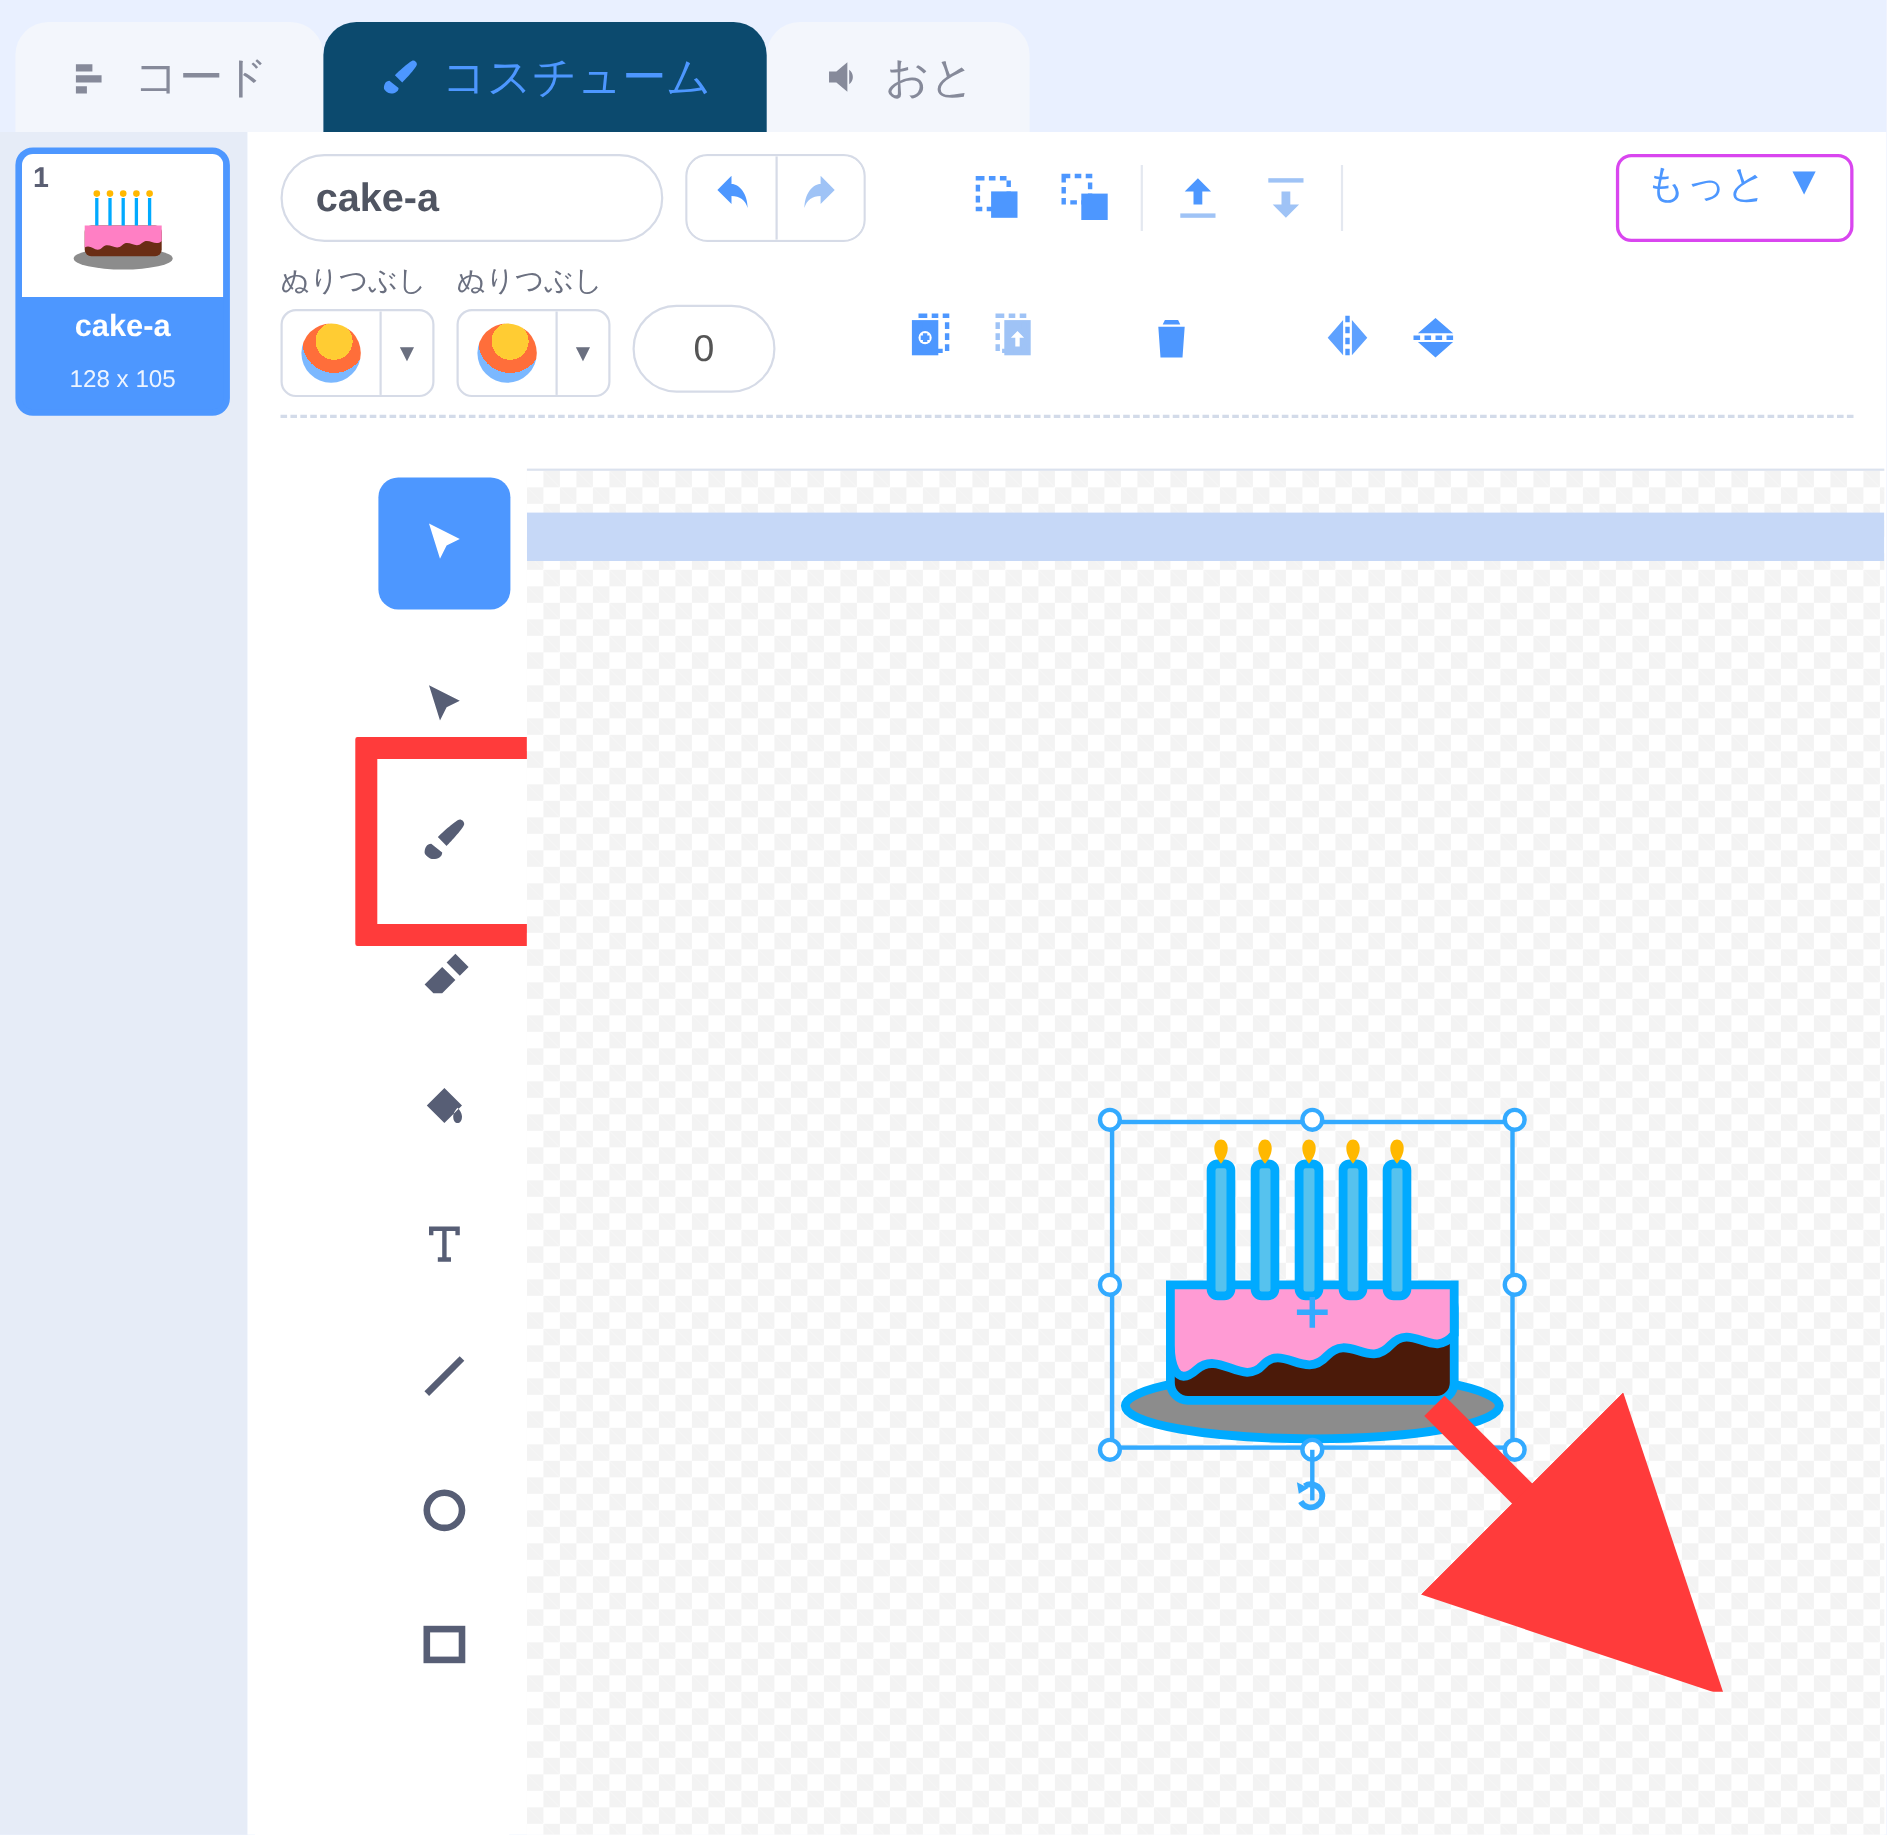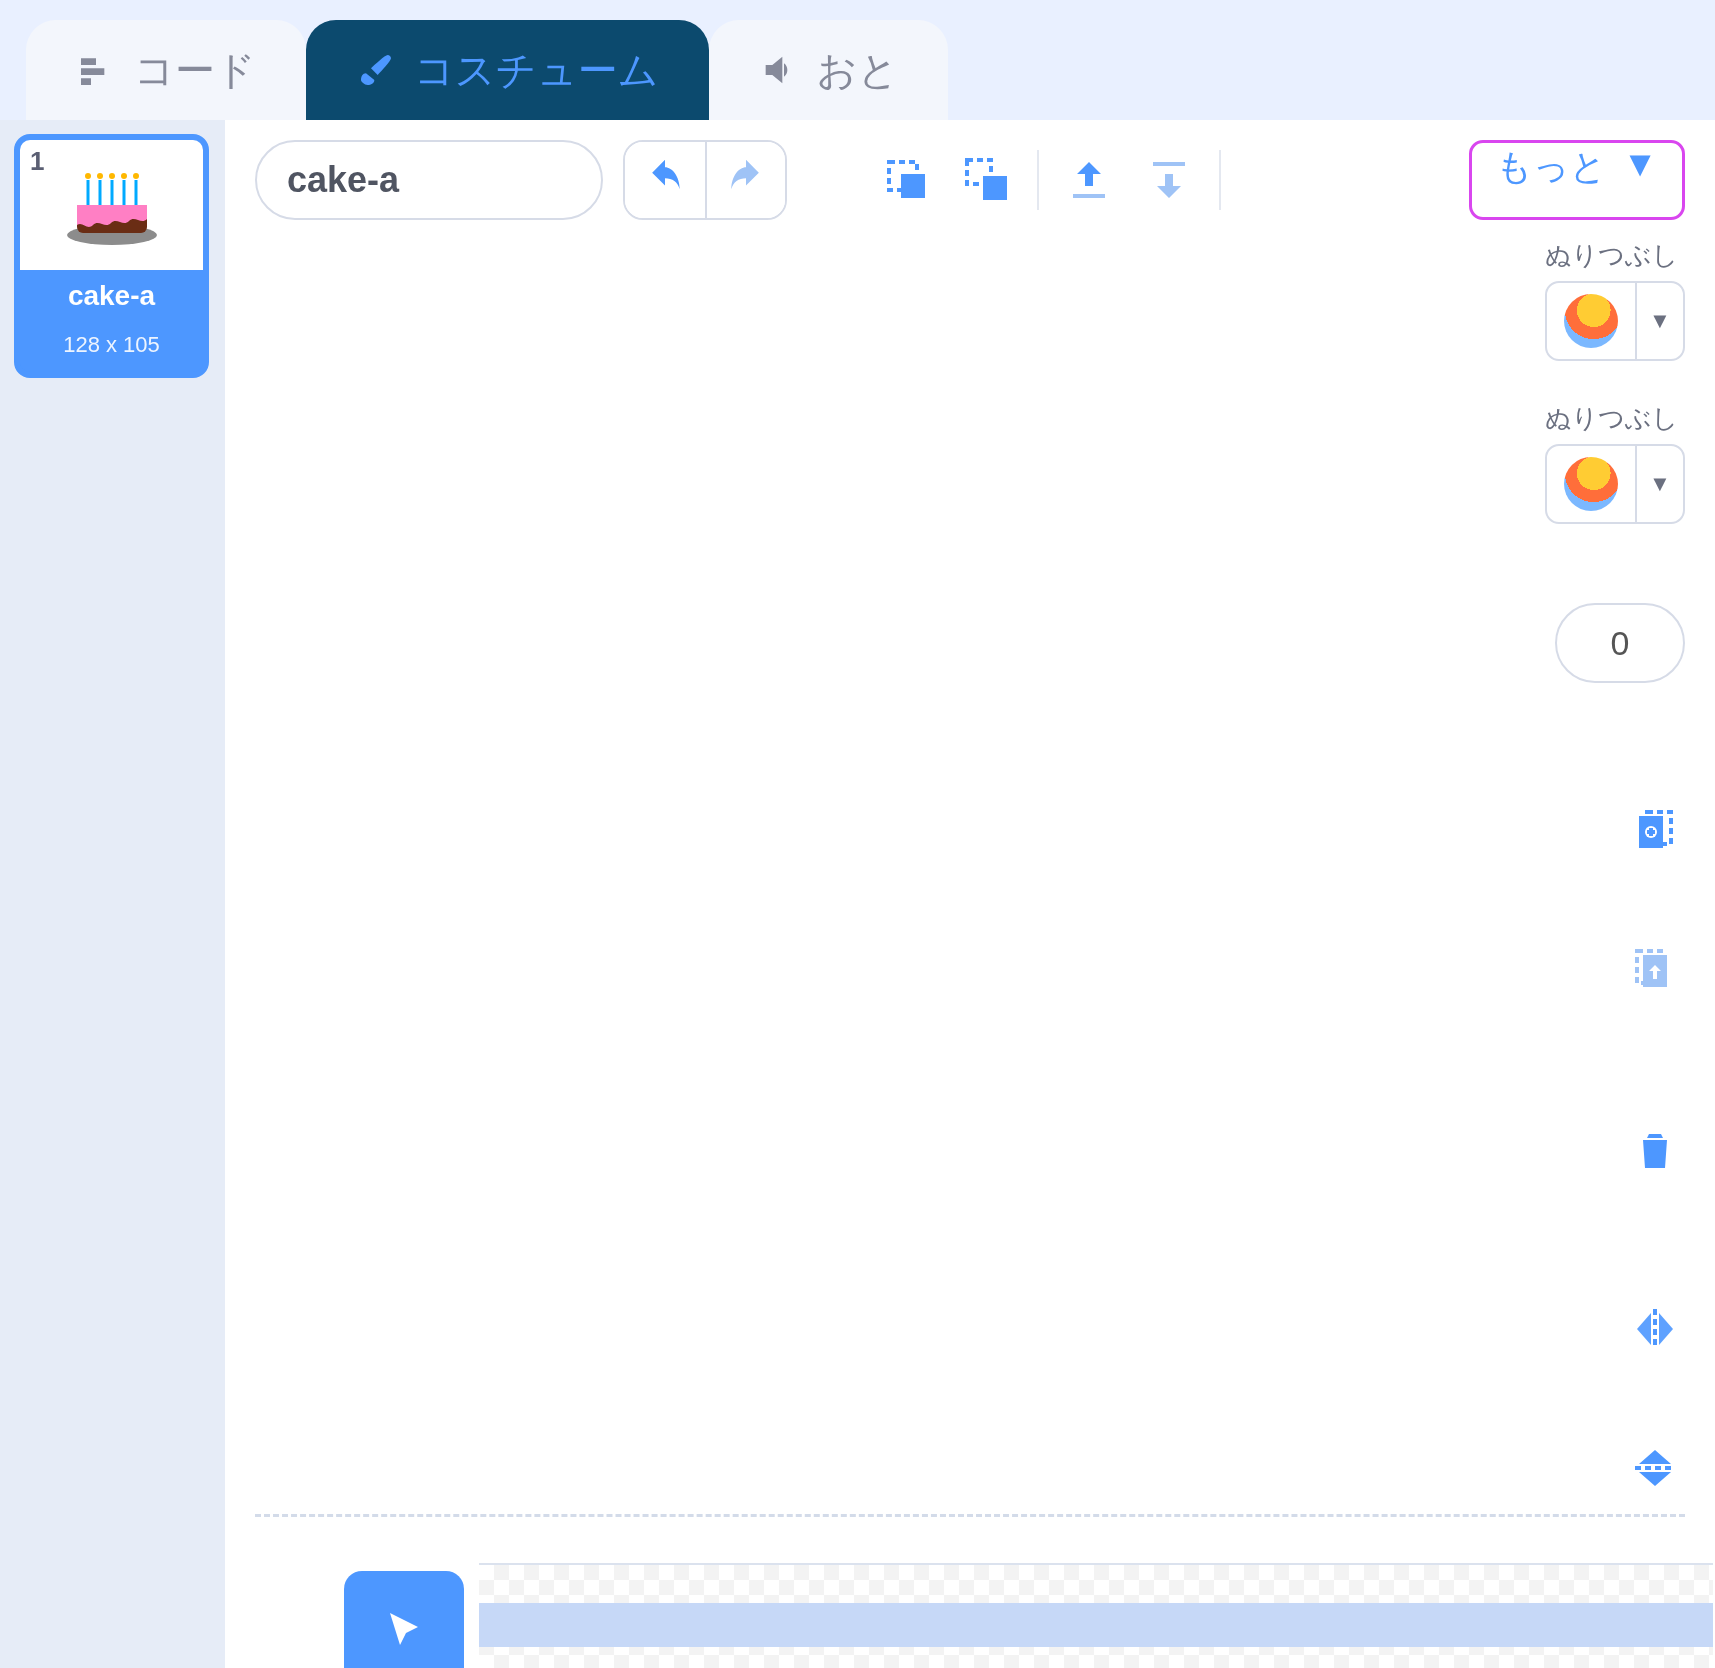--- a/index.html
+++ b/index.html
@@ -1,19 +1,19 @@
 <!DOCTYPE html>
 <html><head>
 <meta charset="utf-8">
 <style>
   html,body{margin:0;padding:0;font-family:"Hiragino Kaku Gothic Pro","Meiryo",sans-serif;background:#e9f0ff;}
   * {box-sizing:border-box}
   .root{width:1715px;height:1668px;position:relative;}
   
-  .tabs{display:flex;align-items:flex-end;height:120px;padding-left:26px;gap:0;}
+  .tabs{display:flex;align-items:flex-end;height:120px;padding-left:14px;gap:0;}
   .tab{display:flex;align-items:center;gap:18px;padding:0 50px;height:100px;font-size:40px;color:#868a9a;background:#f3f6fc;border-radius:30px 30px 0 0;position:relative;}
   .tab.active{background:#0c4a6e;color:#4d97ff;z-index:2;}
   .tab .ico{width:40px;height:40px;display:flex;align-items:center;justify-content:center;}
   .tab .ico svg{width:100%;height:100%;}
   
   .body{display:flex;height:calc(100% - 120px);}
   
   .clist{width:225px;background:#e6ecf7;padding:14px 14px;}
   .cthumb{width:195px;border:6px solid #4d97ff;border-radius:16px;background:#4d97ff;overflow:hidden;position:relative;}
   .cthumb .img{background:#fff;height:130px;display:flex;align-items:center;justify-content:center;}
@@ -27,21 +27,21 @@
   .row{display:flex;align-items:center;gap:20px;}
   .namebox{width:348px;height:80px;border:2px solid #d6dbe7;border-radius:40px;padding:0 30px;font-size:36px;color:#505562;font-weight:bold;display:flex;align-items:center;}
   .btngrp{display:flex;border:2px solid #d6dbe7;border-radius:20px;overflow:hidden;height:80px;}
   .btngrp button{width:80px;border:0;background:#fff;display:flex;align-items:center;justify-content:center;}
   .btngrp button+button{border-left:2px solid #d6dbe7;}
   .iconbtn{width:60px;height:60px;display:flex;align-items:center;justify-content:center;background:none;border:0;}
   .iconbtn svg{width:52px;height:52px;}
   .sep{width:2px;height:60px;background:#e4e8f0;}
   .more{height:80px;padding:0 24px;border:3px solid #d946ef;border-radius:14px;color:#4d97ff;font-size:36px;font-weight:500;display:flex;gap:16px;}
   
-  .row2{margin-top:18px;align-items:flex-end;gap:40px;flex-direction:column;}
+  .row2{margin-top:18px;align-items:flex-start;}
   .fillblk{display:flex;flex-direction:column;gap:8px;}
   .flabel{font-size:26px;color:#6b7080;}
   .colorsel{display:flex;border:2px solid #d6dbe7;border-radius:14px;overflow:hidden;width:140px;height:80px;}
   .colorsel .sw{width:88px;display:flex;align-items:center;justify-content:center;}
   .colorsel .dd{flex:1;border-left:2px solid #d6dbe7;display:flex;align-items:center;justify-content:center;color:#6b7080;font-size:22px;}
   .swatch{width:54px;height:54px;border-radius:50%;background:radial-gradient(circle at 55% 30%, #ffcc33 0 35%, #ff6e3a 30% 60%, #7bb8ff 55% 100%);}
   .thickbox{width:130px;height:80px;border:2px solid #d6dbe7;border-radius:40px;display:flex;align-items:center;justify-content:center;font-size:34px;color:#555;}
   
   .dashed{border:0;border-top:3px dashed #d3dbe9;margin:16px 0;}
   

